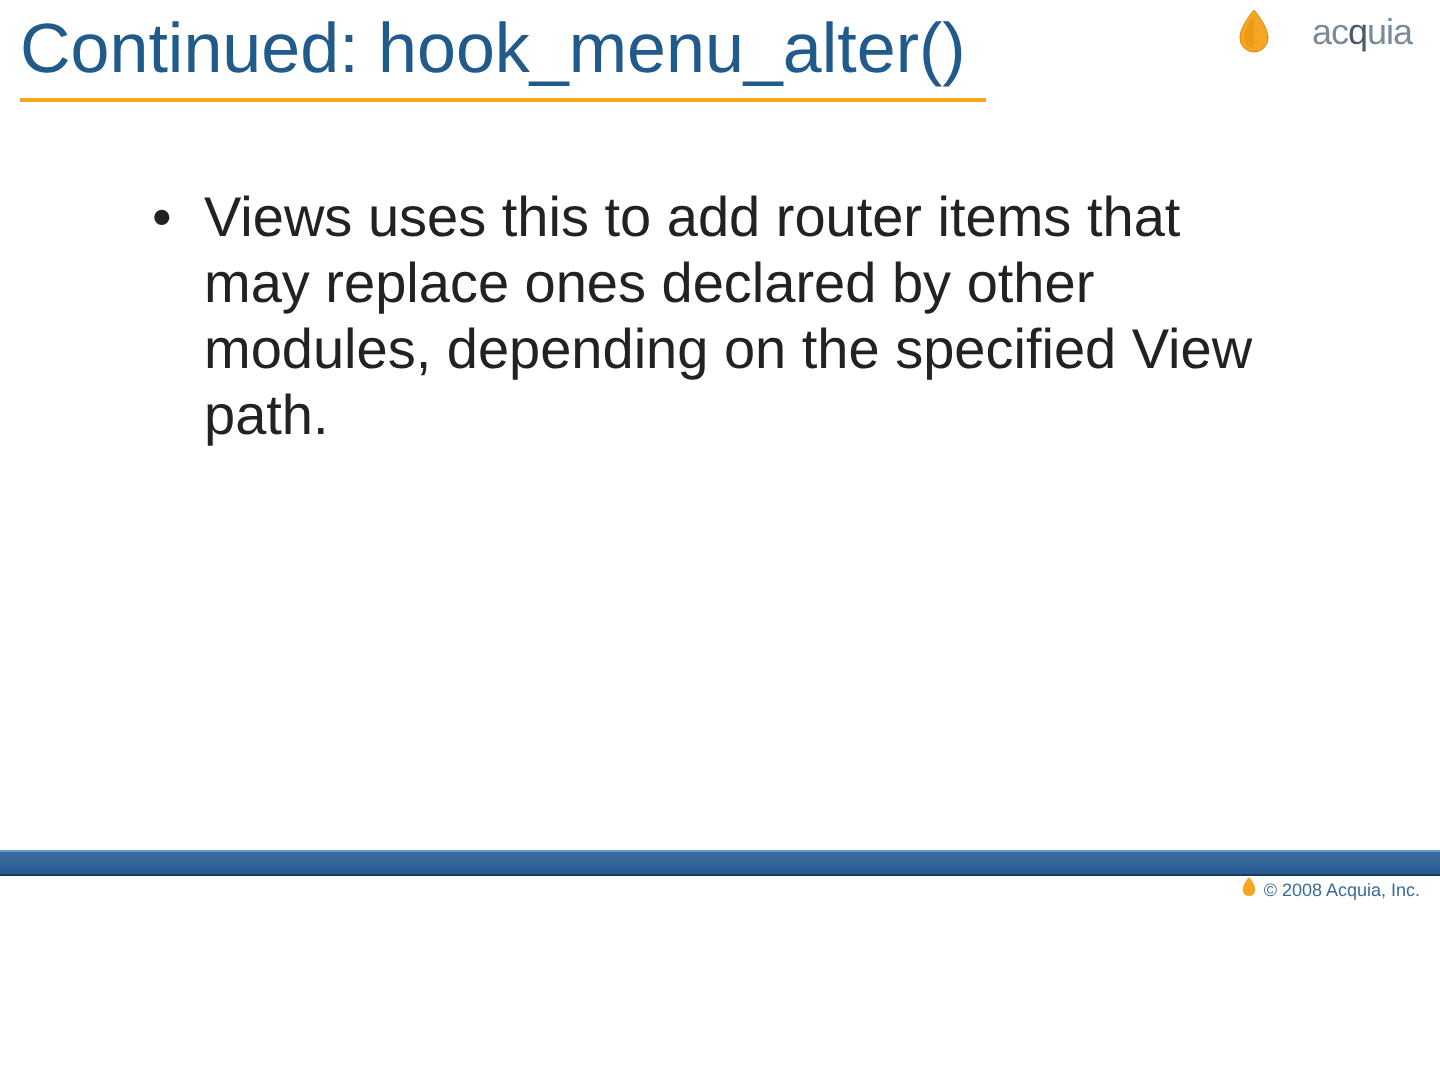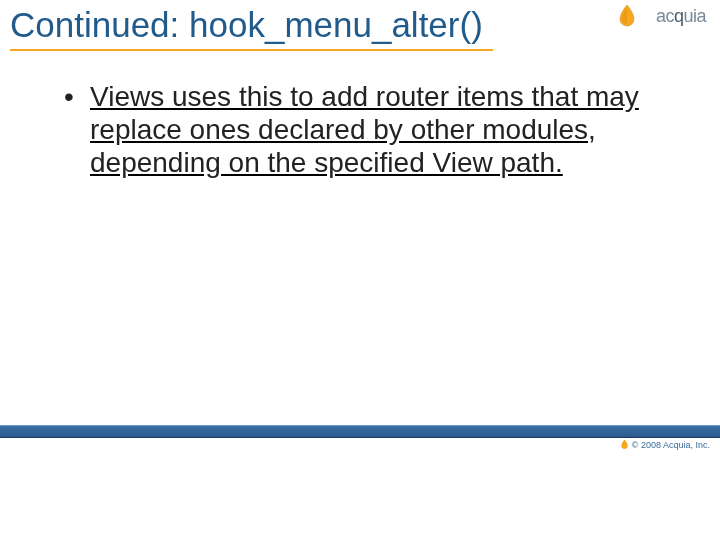--- a/index.html
+++ b/index.html
@@ -50,23 +50,22 @@
     color: #4a5a6a;
   }
   .content {
     position: absolute;
     top: 80px;
     left: 50px;
     right: 60px;
   }
   ul.bullets {
     list-style: none;
-    margin: 0;
+    margin: 12px;
     padding: 0;
-    text-decoration: underline;
   }
   ul.bullets li {
     position: relative;
     padding-left: 40px;
     font-size: 28px;
     line-height: 1.18;
     color: #222;
     margin-bottom: 0px;
   }
   ul.bullets li::before {

